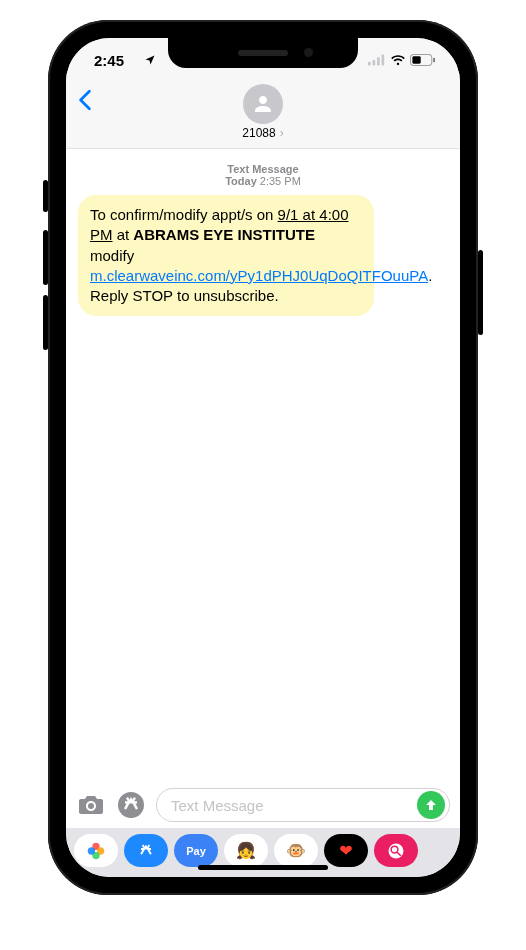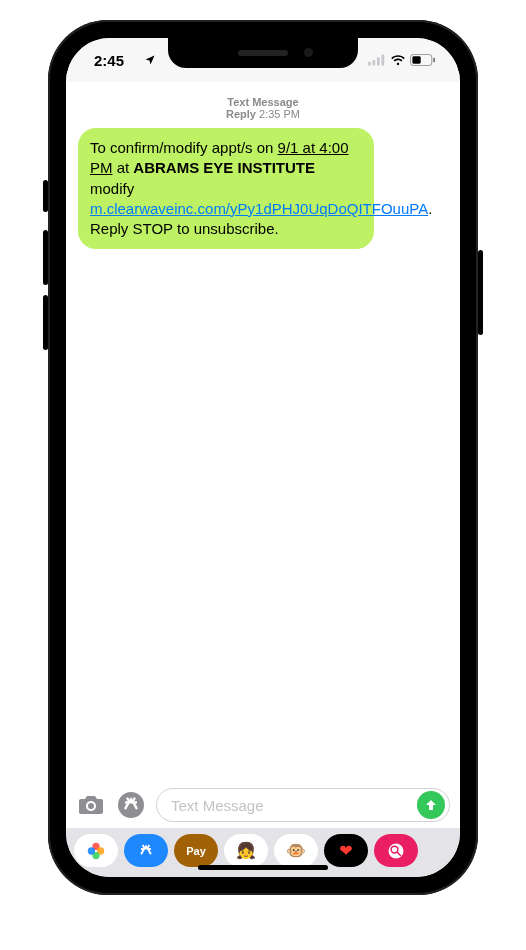--- a/index.html
+++ b/index.html
@@ -110,21 +110,21 @@
   }
   .chat-meta {
     text-align: center;
     font-size: 11px;
     color: #8a8a8e;
     margin: 4px 0 8px;
   }
   .chat-meta .label { font-weight: 600; display: block; }
   .chat-meta .bold { font-weight: 600; }
   .bubble {
-    background: #bef264;
+    background: #fef9c3;
     border-radius: 18px;
     padding: 10px 12px;
     max-width: 80%;
     font-size: 15px;
     line-height: 1.35;
     color: #000;
     position: relative;
   }
   .bubble a { color: #007aff; text-decoration: underline; }
   .bubble .underline { text-decoration: underline; }
@@ -228,25 +228,41 @@
         <span>
           <svg width="26" height="12" viewBox="0 0 28 13">
             <rect x="0.5" y="0.5" width="23" height="12" rx="3" fill="none" stroke="#000" stroke-opacity="0.4"></rect>
             <rect x="2.5" y="2.5" width="9" height="8" rx="1.5" fill="#000"></rect>
             <rect x="25" y="4" width="2" height="5" rx="1" fill="#000" fill-opacity="0.5"></rect>
           </svg>
         </span>
       </div>
     </div>
 
+    <div class="nav-bar">
+      <div class="back-chevron">
+        <svg width="14" height="22" viewBox="0 0 12 20">
+            <path d="M10 2L2 10l8 8" stroke="#007aff" stroke-width="2.5" fill="none" stroke-linecap="round" stroke-linejoin="round"></path>
+          </svg>
+      </div>
+      <div class="avatar">
+        <svg viewBox="0 0 24 24">
+            <path d="M12 12c2.2 0 4-1.8 4-4s-1.8-4-4-4-4 1.8-4 4 1.8 4 4 4zm0 2c-3 0-8 1.3-8 4.5V20h16v-1.5c0-3.2-5-4.5-8-4.5z"></path>
+          </svg>
+      </div>
+      <div class="contact-row">
+        <span class="contact-name">21088</span>
+        <span class="contact-chevron">›</span>
+      </div>
+    </div>
 
     <div class="chat">
       <div class="chat-meta">
         <span class="label">Text Message</span>
-        <span><span class="bold">Reply</span> <span>2:35 PM</span></span>
+        <span><span class="bold">Today</span> <span>2:35 PM</span></span>
       </div>
       <div class="bubble">
         <span>To confirm/modify appt/s on </span><span class="underline">9/1 at 4:00 PM</span><span> at </span><span class="bold">ABRAMS EYE INSTITUTE</span><br><span> modify </span><a href="#">m.clearwaveinc.com/yPy1dPHJ0UqDoQITFOuuPA</a><span>. Reply STOP to unsubscribe.</span>
       </div>
     </div>
 
     <div class="input-area">
       <div class="input-icon">
         <svg width="28" height="22" viewBox="0 0 28 22">
             <path d="M10 2l-2 3H4c-1.1 0-2 .9-2 2v11c0 1.1.9 2 2 2h20c1.1 0 2-.9 2-2V7c0-1.1-.9-2-2-2h-4l-2-3h-8zm4 15c-2.8 0-5-2.2-5-5s2.2-5 5-5 5 2.2 5 5-2.2 5-5 5z" fill="#8e8e93"></path>
@@ -276,21 +292,21 @@
             <circle cx="17" cy="12" r="4" fill="#ff9f0a" opacity=".85"></circle>
             <circle cx="12" cy="17" r="4" fill="#30d158" opacity=".85"></circle>
             <circle cx="7" cy="12" r="4" fill="#0a84ff" opacity=".85"></circle>
           </svg>
         </div>
         <div class="drawer-app" style="background: rgb(30, 136, 255); color: rgb(255, 255, 255);">
           <svg width="20" height="20" viewBox="0 0 28 28">
             <path d="M14 5l-1.7 3L10.5 5 8.2 6.3l2.1 3.6H7v2.6h1.9L6 18l2.3 1.3L12.4 12h3.2l4.1 7.3L22 18l-2.9-5.5H21v-2.6h-3.3l2.1-3.6L17.5 5l-1.8 3L14 5z" fill="#fff"></path>
           </svg>
         </div>
-        <div class="drawer-app" style="background: #a16207; color: rgb(255, 255, 255);">
+        <div class="drawer-app" style="background: #3b82f6; color: rgb(255, 255, 255);">
           <span style="font-size:11px;font-weight:600;color:#fff"><span style="font-size:13px"></span>Pay</span>
         </div>
         <div class="drawer-app" style="background: rgb(255, 255, 255); color: rgb(0, 0, 0);">👧</div>
         <div class="drawer-app" style="background: rgb(255, 255, 255); color: rgb(0, 0, 0);">🐵</div>
         <div class="drawer-app" style="background: rgb(0, 0, 0); color: rgb(255, 59, 48);">❤</div>
         <div class="drawer-app" style="background: rgb(233, 30, 99); color: rgb(255, 255, 255);">
           <svg width="18" height="18" viewBox="0 0 24 24">
             <circle cx="12" cy="12" r="10" fill="#fff"></circle>
             <circle cx="10" cy="10" r="4.5" fill="none" stroke="#e91e63" stroke-width="2"></circle>
             <line x1="14" y1="14" x2="18" y2="18" stroke="#e91e63" stroke-width="2" stroke-linecap="round"></line>

